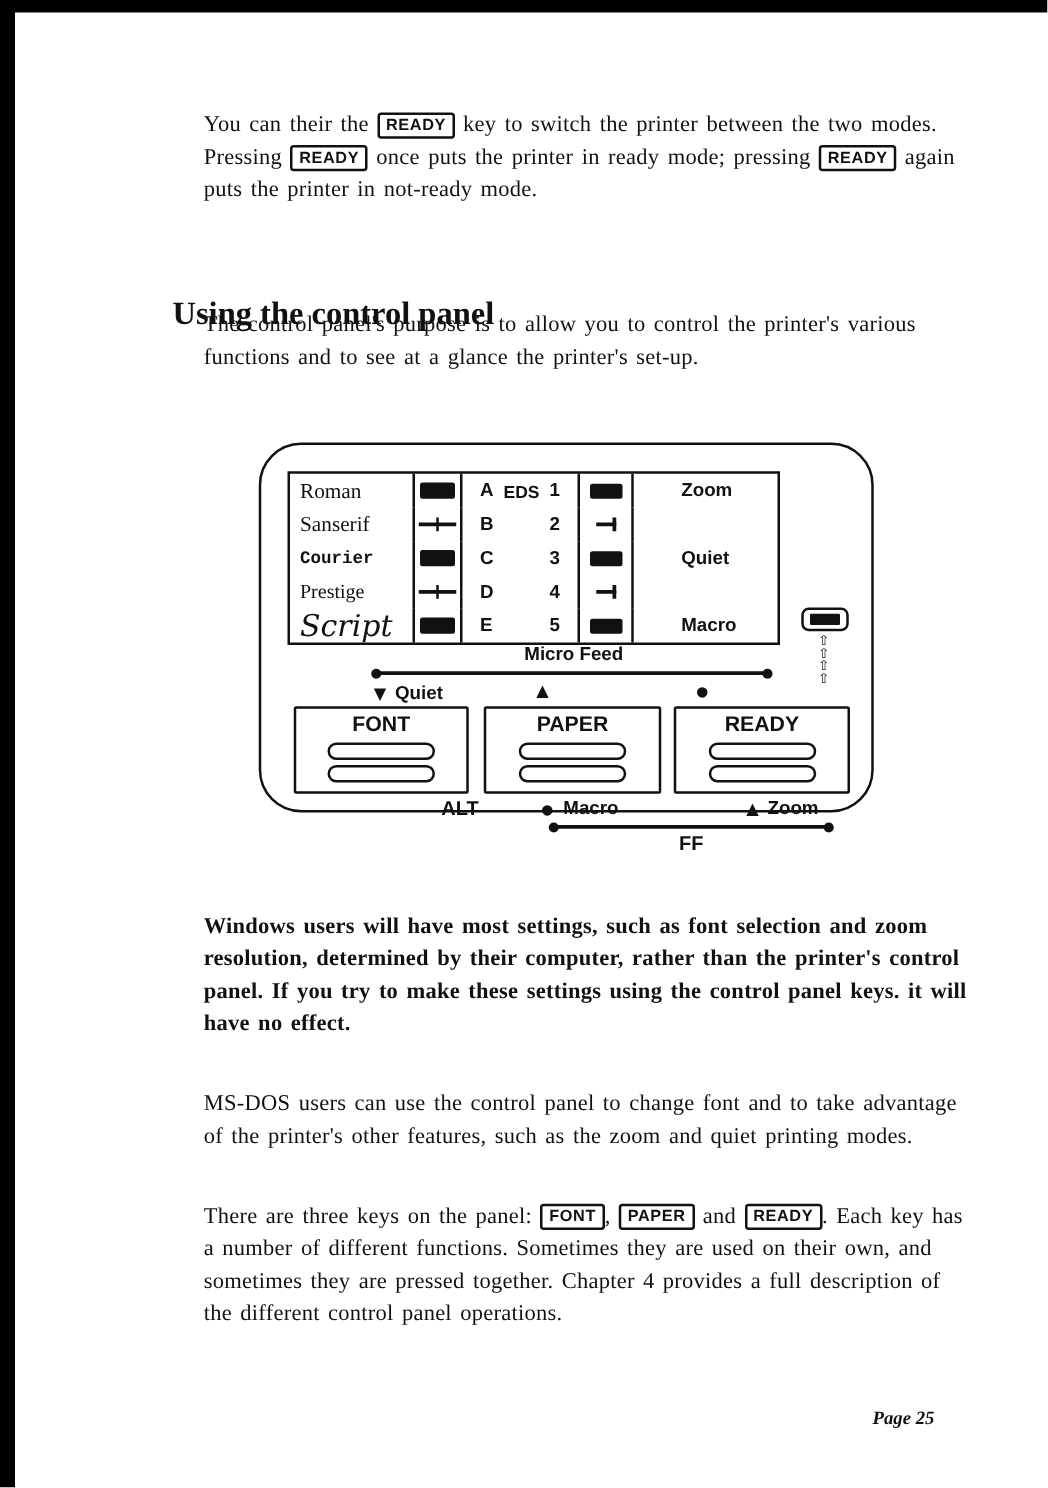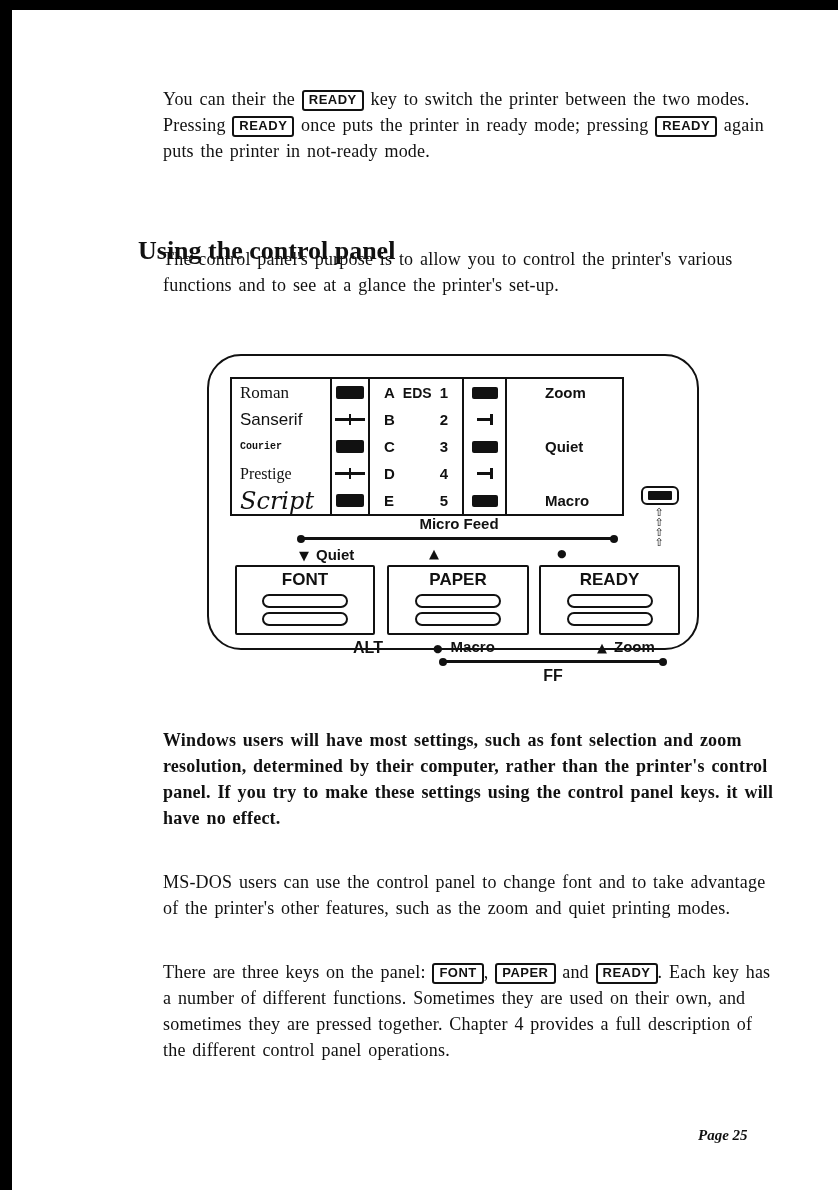--- a/index.html
+++ b/index.html
@@ -36,22 +36,22 @@
   .cell { height:27px; border-right:2px solid #111; display:flex; align-items:center; }
   .cell.c-label { border-right:none; }
   .c-font  { padding-left:8px; }
   .c-led   { justify-content:center; }
   .c-letter{ padding:0 14px; justify-content:space-between;
              font-family:"Liberation Sans", sans-serif; font-weight:bold; font-size:15px; }
   .c-letter .eds { font-size:14px; }
   .c-label { padding-left:38px; font-family:"Liberation Sans", sans-serif; font-weight:bold; font-size:15px; }
 
   .f-roman   { font-family:"Liberation Serif", serif; font-size:17px; }
-  .f-sans    { font-family:Liberation Sans, sans-serif; font-size:17px; }
-  .f-courier { font-family:"Liberation Mono", monospace; font-weight:bold; font-size:10px; }
+  .f-sans    { font-family:Liberation Serif, serif; font-size:17px; }
+  .f-courier { font-family:"Liberation Mono", monospace; font-weight:bold; font-size:14px; }
   .f-prestige{ font-family:"Liberation Serif", serif; font-size:16px; }
   .f-script  { font-family:"DejaVu Serif", serif; font-style:italic; font-size:24px; }
 
   .led-on  { width:28px; height:13px; background:#111; border-radius:2px; }
   .led-on.sm { width:26px; height:12px; }
   .sym-plus { position:relative; width:30px; height:13px; }
   .sym-plus::before { content:""; position:absolute; left:0; top:5px; width:100%; height:2.5px; background:#111; }
   .sym-plus::after  { content:""; position:absolute; left:13.5px; top:1px; width:2.5px; height:11px; background:#111; }
   .sym-end { position:relative; width:16px; height:13px; }
   .sym-end::before { content:""; position:absolute; left:0; top:5px; width:100%; height:2.5px; background:#111; }

